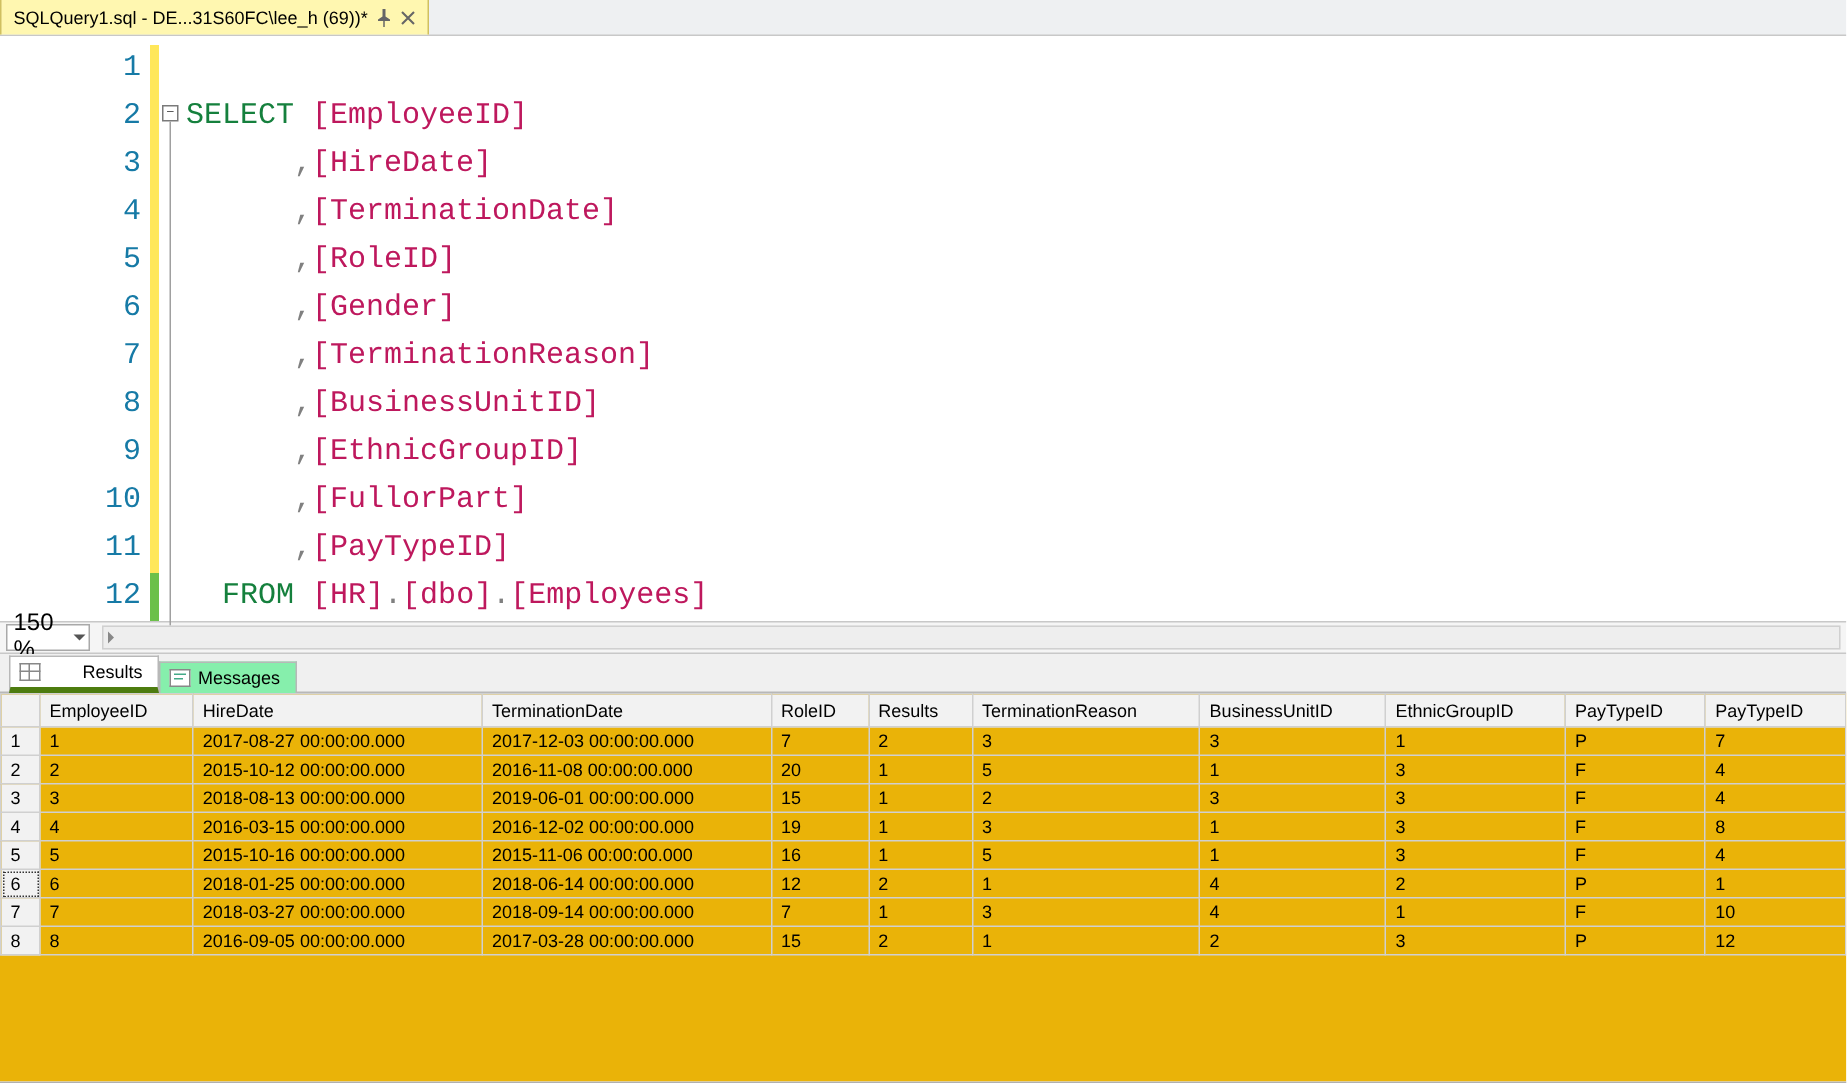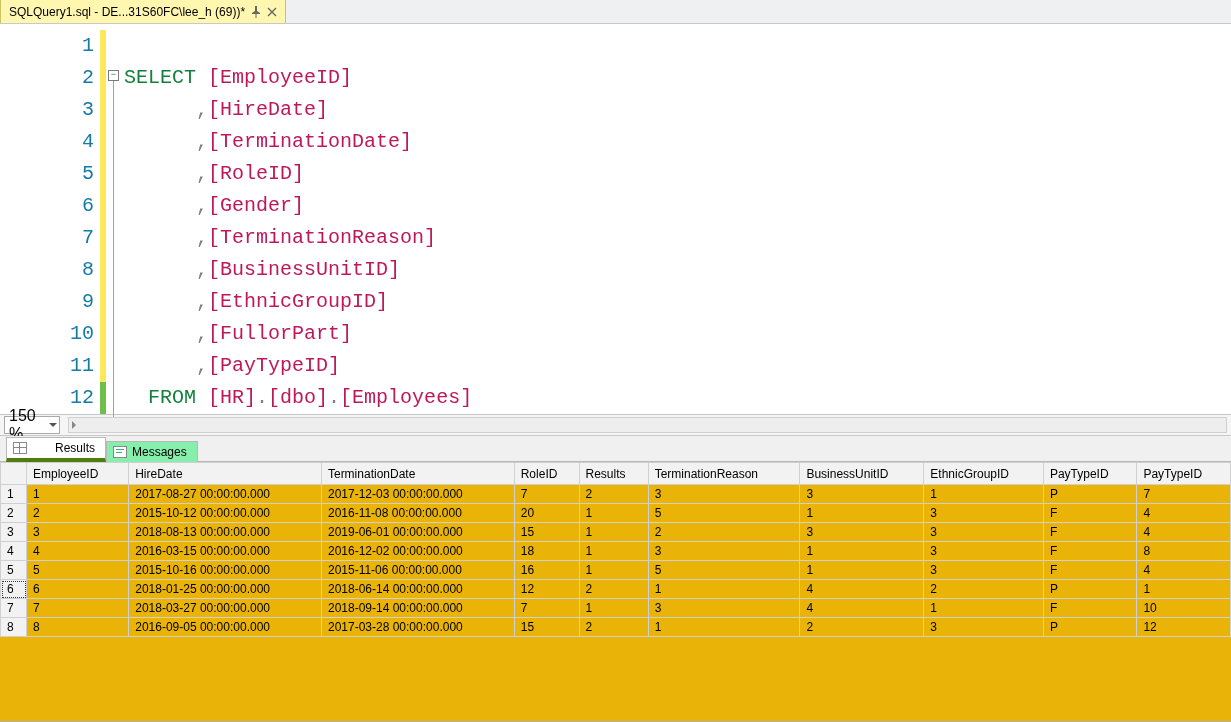--- a/index.html
+++ b/index.html
@@ -399,21 +399,21 @@
               <td>3</td>
               <td>3</td>
               <td>F</td>
               <td>4</td>
             </tr>
             <tr>
               <td class="rownum">4</td>
               <td>4</td>
               <td>2016-03-15 00:00:00.000</td>
               <td>2016-12-02 00:00:00.000</td>
-              <td>18</td>
+              <td>19</td>
               <td>1</td>
               <td>3</td>
               <td>1</td>
               <td>3</td>
               <td>F</td>
               <td>8</td>
             </tr>
             <tr>
               <td class="rownum">5</td>
               <td>5</td>

